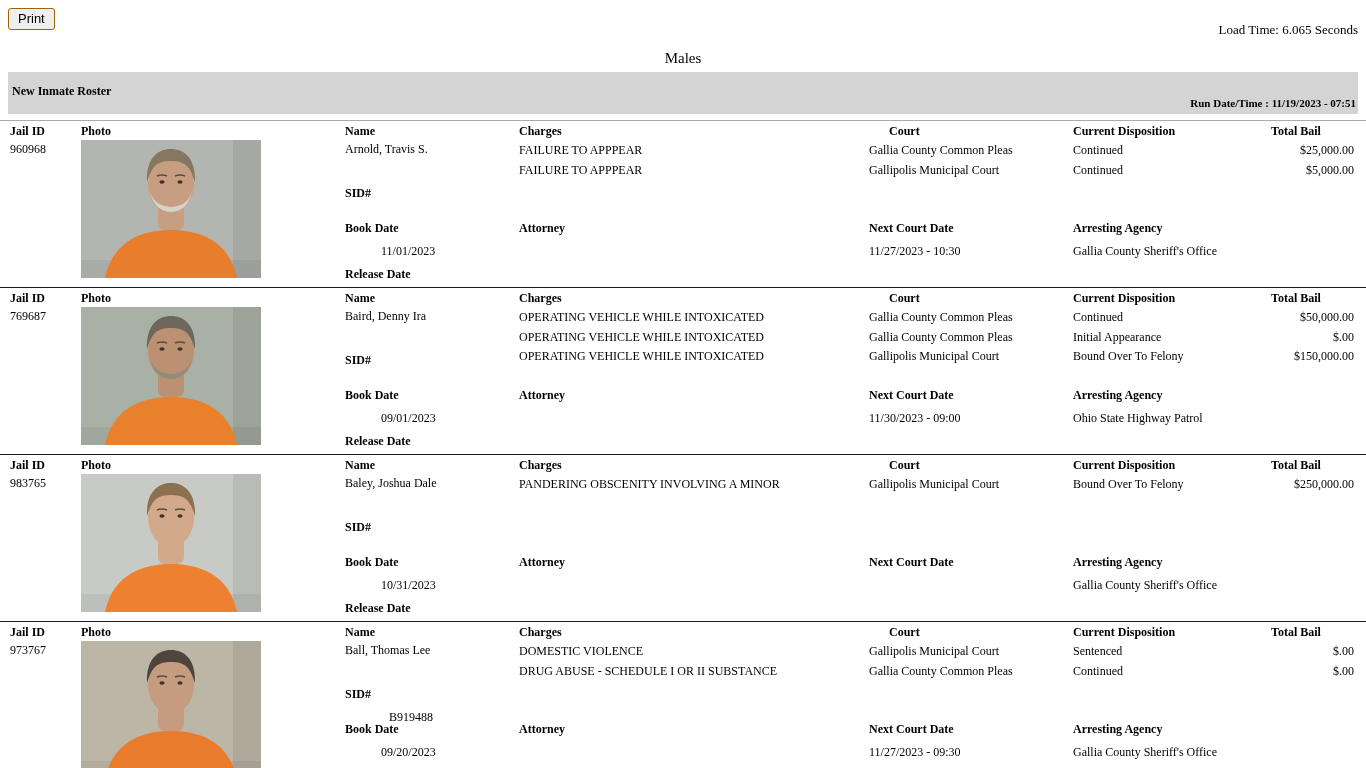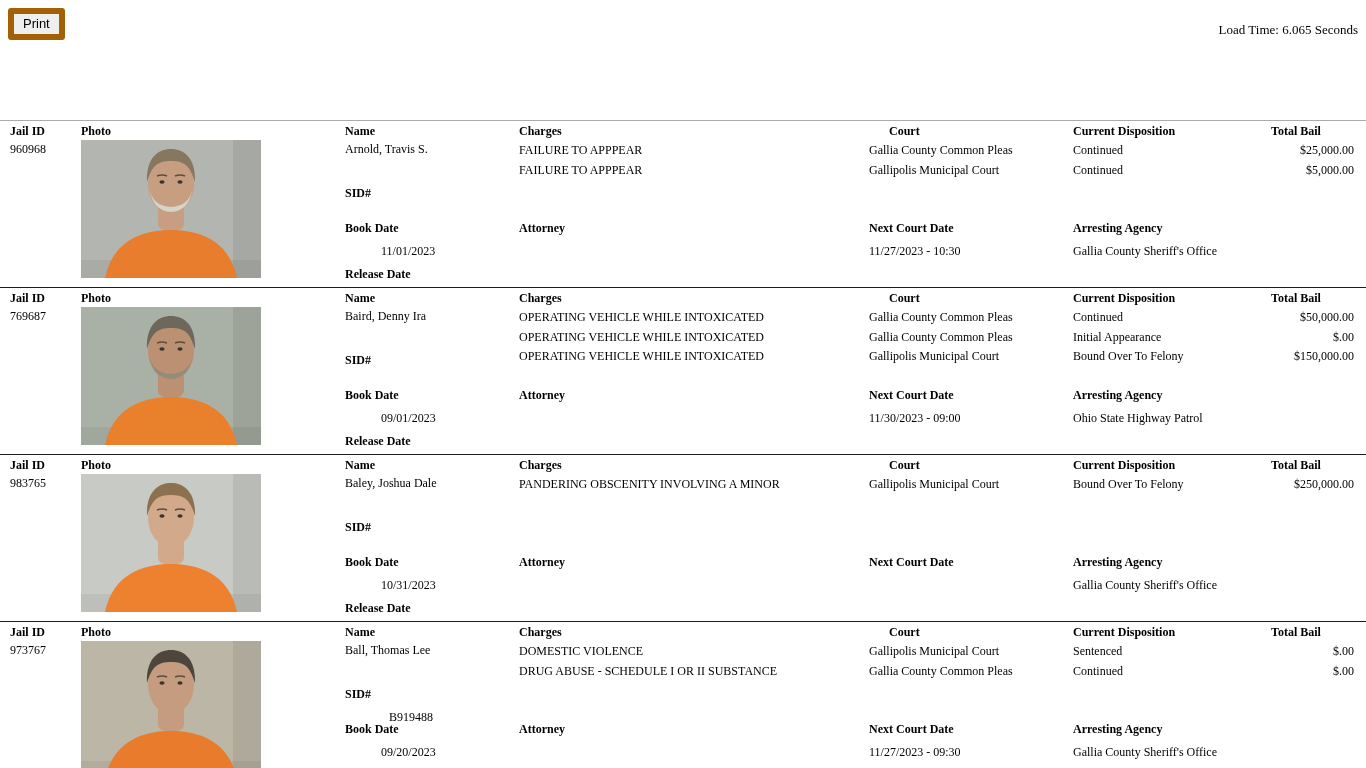--- a/index.html
+++ b/index.html
@@ -4,21 +4,21 @@
 <style>
   * { margin:0; padding:0; box-sizing:border-box; }
   html,body { background:#fff; }
   body { width:1366px; height:768px; overflow:hidden;
          font-family:"Liberation Serif", serif; color:#000; }
   .page { position:relative; width:1366px; height:768px; overflow:hidden; }
 
   .print-btn { position:absolute; left:8px; top:8px;
       font-family:"Liberation Sans", sans-serif; font-size:13px;
       padding:2px 9px 3px 9px; background:#efefef;
-      border:6px solid #a16207; border-radius:3px; color:#000; cursor:pointer; }
+      border:1px solid #a16207; border-radius:3px; color:#000; cursor:pointer; }
   .load-time { position:absolute; right:8px; top:22px; font-size:13px; }
 
   .page-title { position:absolute; left:0; right:0; top:50px;
       text-align:center; font-size:15px; font-weight:normal; }
 
   .grey-bar { position:absolute; left:8px; right:8px; top:72px; height:42px;
       background:#d4d4d4; }
   .roster-title { position:absolute; left:4px; top:12px;
       font-size:12px; font-weight:bold; }
   .run-datetime { position:absolute; right:2px; bottom:5px;
@@ -65,21 +65,26 @@
 </style>
 </head>
 <body>
 
 <div class="page">
 
   <button class="print-btn">Print</button>
 
   <div class="load-time">Load Time: 6.065 Seconds</div>
 
-
+  <div class="page-title">Males</div>
+
+  <div class="grey-bar" style="background: rgb(212, 212, 212);">
+    <div class="roster-title">New Inmate Roster</div>
+    <div class="run-datetime">Run Date/Time : 11/19/2023 - 07:51</div>
+  </div>
 
   <div class="records">
   <div class="record">
     <span class="cell hdr h-jail">Jail ID</span>
     <span class="cell hdr h-photo">Photo</span>
     <span class="cell hdr h-name">Name</span>
     <span class="cell hdr h-chg">Charges</span>
     <span class="cell hdr h-court">Court</span>
     <span class="cell hdr h-disp">Current Disposition</span>
     <span class="cell hdr h-bail">Total Bail</span>

